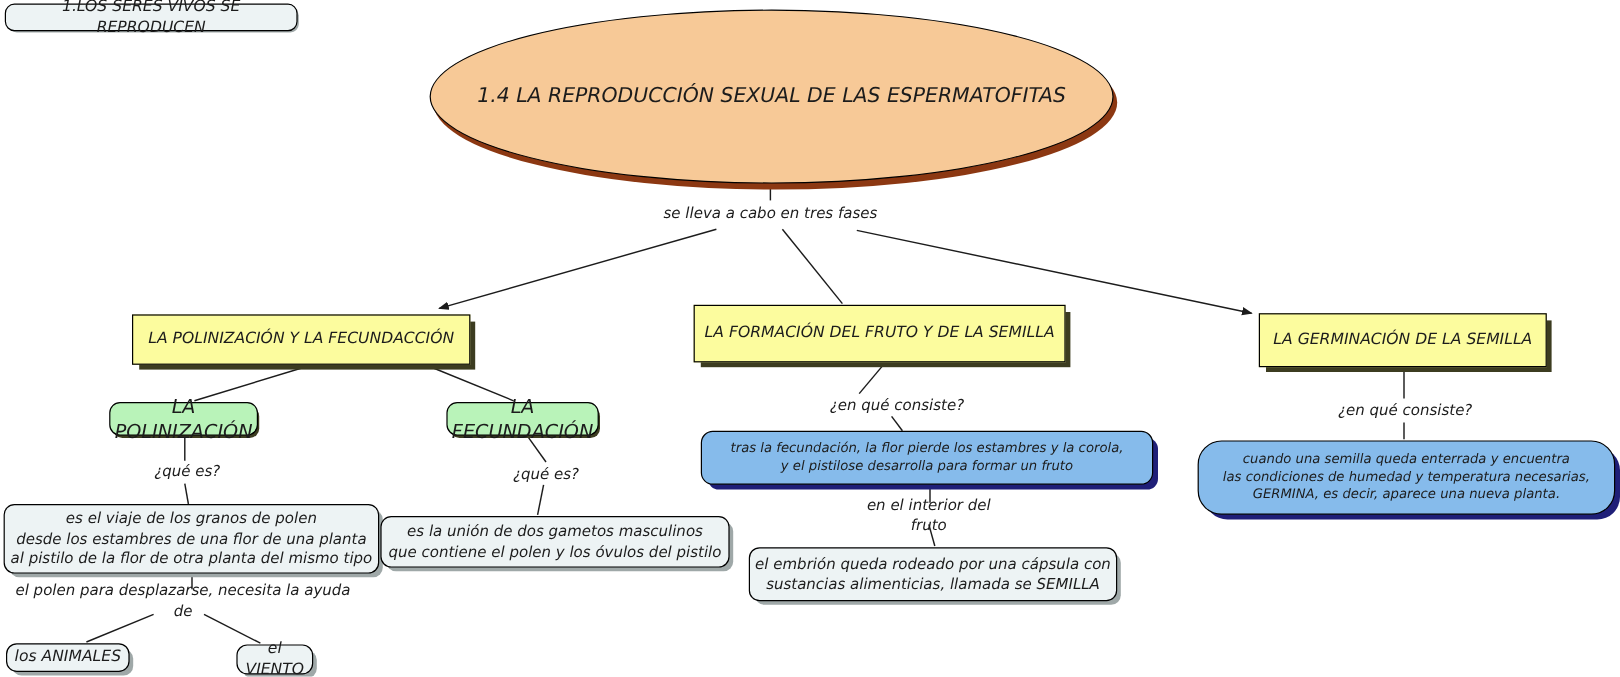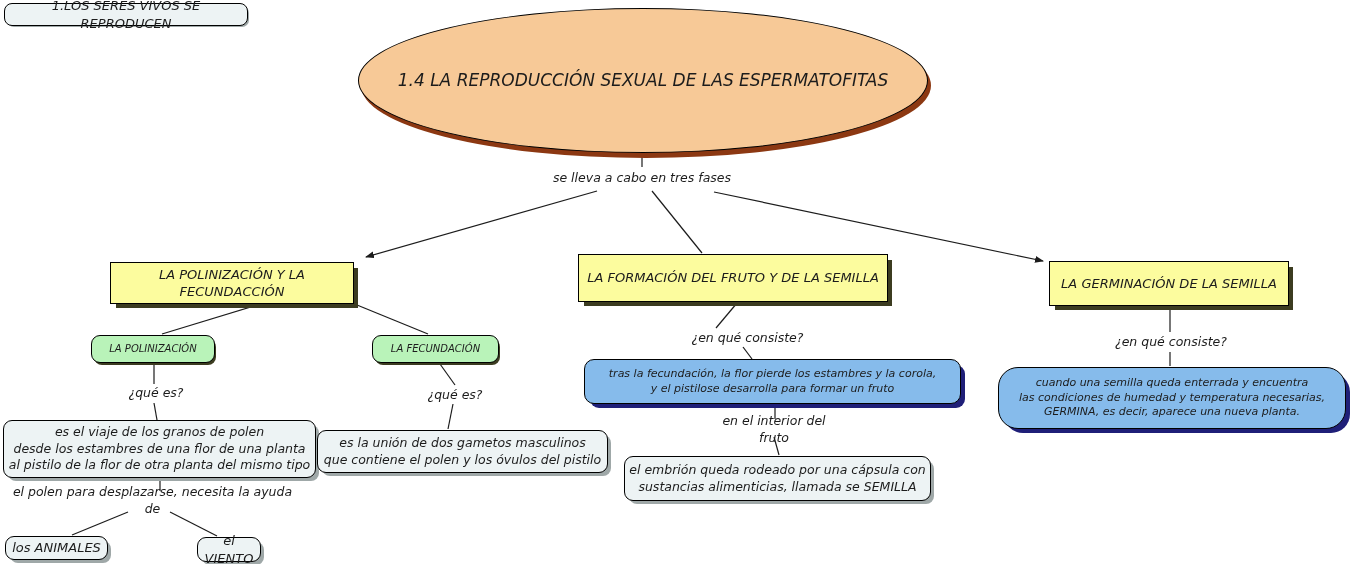--- a/index.html
+++ b/index.html
@@ -20,21 +20,21 @@
   .ellipse{
     border-radius:50%; background:var(--ellipse-fill);
     border:1px solid var(--border); font-size:17px;
     box-shadow:3px 5px 0 0 var(--ellipse-shadow);
   }
   .ybox{
     background:var(--yellow-fill); border:1px solid var(--border); font-size:13px;
     box-shadow:5px 5px 0 -1px var(--yellow-shadow);
   }
   .gbox{
-    background:var(--green-fill); border:1px solid var(--border); font-size:10px;
+    background:var(--green-fill); border:1px solid var(--border); font-size:16px;
     border-radius:9px; box-shadow:2px 3px 0 -1px var(--yellow-shadow);
   }
   .bbox{
     background:var(--blue-fill); border:1px solid var(--border); font-size:11px;
     border-radius:10px; box-shadow:5px 5px 0 -1px var(--blue-shadow);
   }
   .lbox{
     background:var(--light-fill); border:1px solid var(--border); font-size:12.5px;
     border-radius:9px; box-shadow:4px 4px 0 -1px var(--light-shadow);
   }
@@ -73,21 +73,21 @@
       <line x1="1170" y1="352" x2="1170" y2="366"></line>
     </g>
   </svg>
 
   <div class="node lbox" style="left:4px;top:3px;width:244px;height:23px;border-radius:8px;font-size:13px;box-shadow:2px 2px 0 -1px var(--light-shadow);">1.LOS SERES VIVOS SE REPRODUCEN</div>
 
   <div class="node ellipse" style="left:358px;top:8px;width:570px;height:145px;">1.4 LA REPRODUCCIÓN SEXUAL DE LAS ESPERMATOFITAS</div>
 
   <div class="node label" style="left:532px;top:169px;width:220px;height:18px;">se lleva a cabo en tres fases</div>
 
-  <div class="node ybox" style="left:110px;top:262px;width:244px;height:42px;text-align:center;">LA POLINIZACIÓN Y LA FECUNDACCIÓN</div>
+  <div class="node ybox" style="left:110px;top:262px;width:282px;height:42px;text-align:center;">LA POLINIZACIÓN Y LA FECUNDACCIÓN</div>
 
   <div class="node ybox" style="left:578px;top:254px;width:310px;height:48px;">LA FORMACIÓN DEL FRUTO Y DE LA SEMILLA</div>
 
   <div class="node ybox" style="left:1049px;top:261px;width:240px;height:45px;">LA GERMINACIÓN DE LA SEMILLA</div>
 
   <div class="node gbox" style="left:91px;top:335px;width:124px;height:28px;">LA POLINIZACIÓN</div>
 
   <div class="node gbox" style="left:372px;top:335px;width:127px;height:28px;">LA FECUNDACIÓN</div>
 
   <div class="node label" style="left:106px;top:385px;width:100px;height:17px;">¿qué es?</div>

